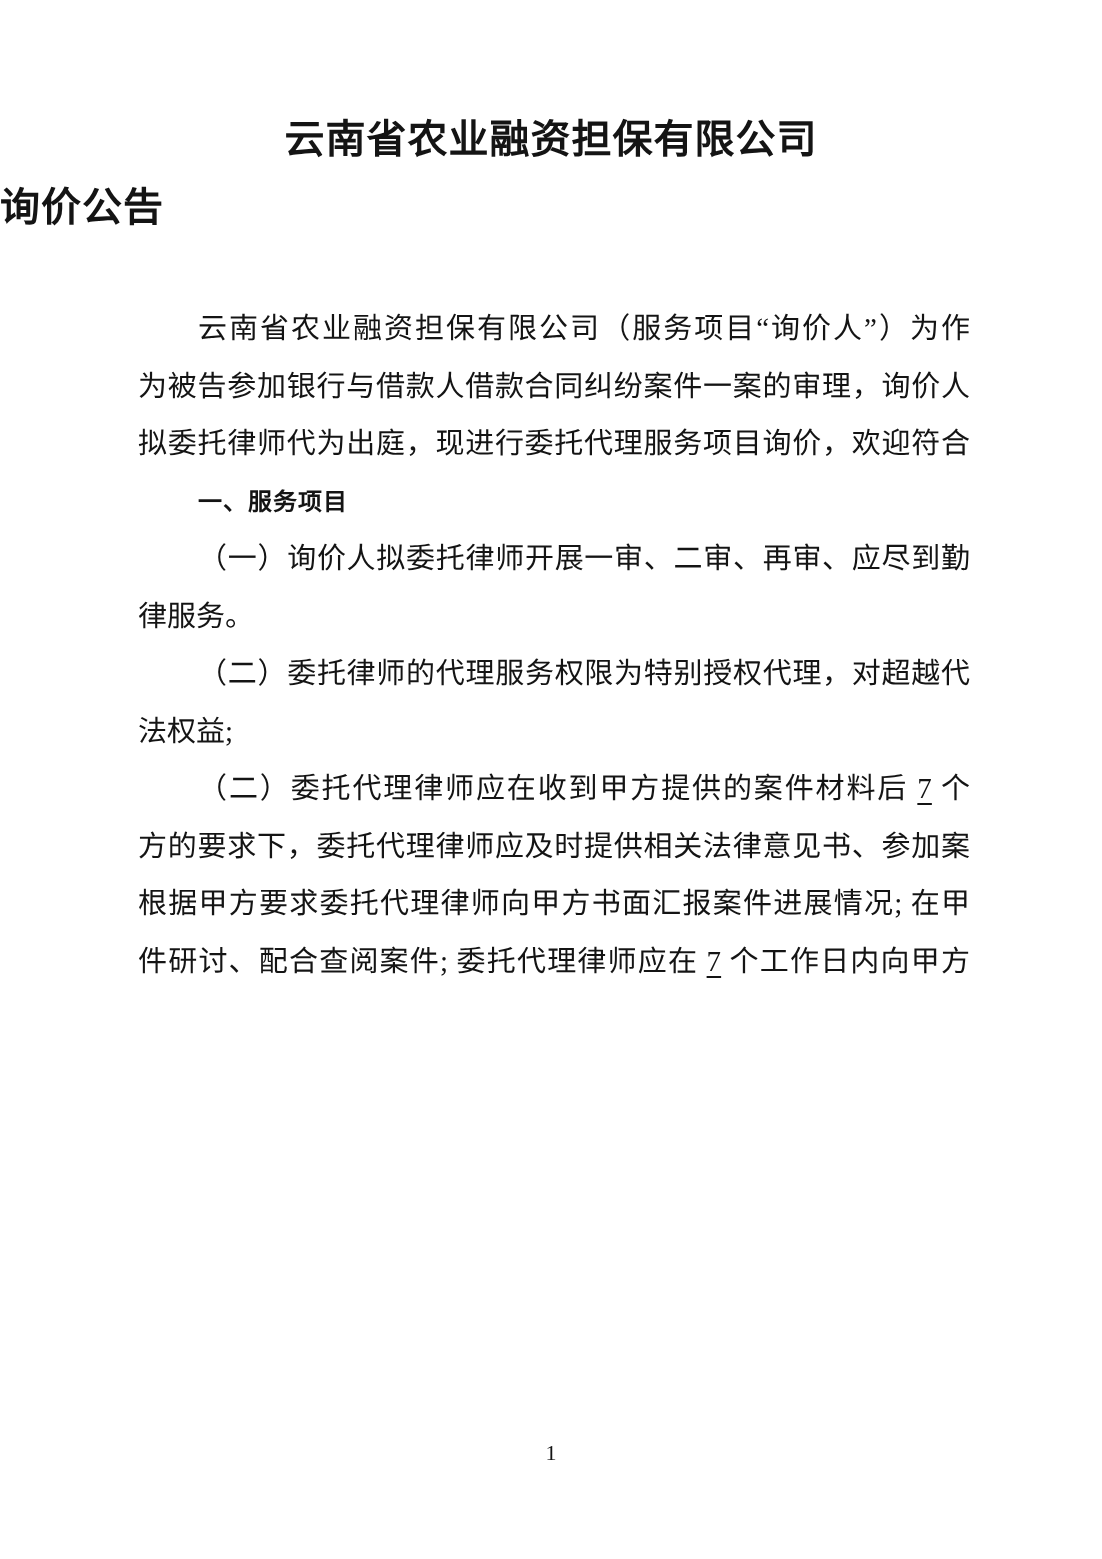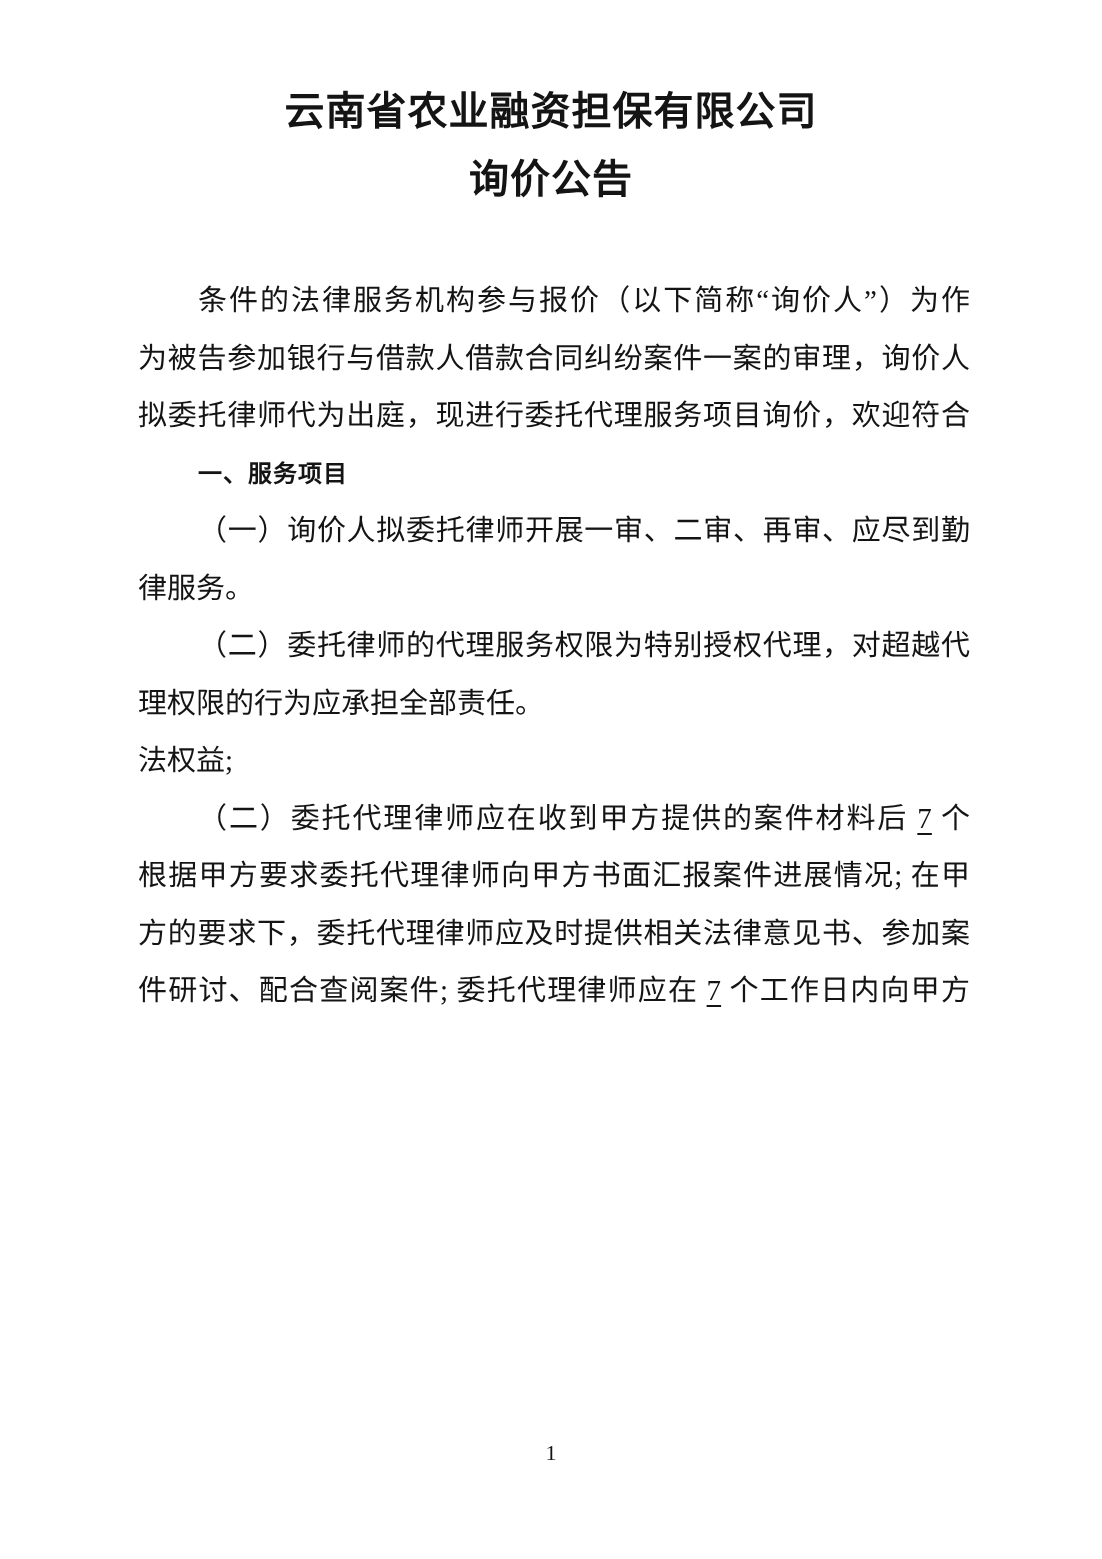--- a/index.html
+++ b/index.html
@@ -11,31 +11,31 @@
     position: relative;
     width: 1102px;
     height: 1559px;
     margin: 0 auto;
     background: #ffffff;
     color: #141414;
     overflow: hidden;
   }
   .doc-title {
     margin: 0;
-    padding-top: 88px;
+    padding-top: 116px;
     text-align: center;
     font-family: "Liberation Sans", "DejaVu Sans", sans-serif;
     font-weight: 700;
     font-size: 40px;
     line-height: 46px;
     letter-spacing: 1px;
   }
   .doc-subtitle {
     margin: 22px 0 0 0;
-    text-align: center;
+    text-align: left;
     font-family: "Liberation Sans", "DejaVu Sans", sans-serif;
     font-weight: 700;
     font-size: 40px;
     line-height: 46px;
     letter-spacing: 1px;
   }
   .doc-body {
     margin: 70px 132px 0 138px; 
   }
   .line {
@@ -76,28 +76,27 @@
     line-height: 30px;
   }
 </style>
 </head>
 <body>
 
 <div class="page">
   <h1 class="doc-title">云南省农业融资担保有限公司</h1>
   <h2 class="doc-subtitle">询价公告</h2>
   <div class="doc-body" id="doc-body">
-      <div class="line indent"><span>条件的法律服务机构参与报价（以下简称“询价人”）为作</span></div>
+      <div class="line indent"><span>云南省农业融资担保有限公司（服务项目“询价人”）为作</span></div>
       <div class="line"><span>为被告参加银行与借款人借款合同纠纷案件一案的审理，询价人</span></div>
       <div class="line"><span>拟委托律师代为出庭，现进行委托代理服务项目询价，欢迎符合</span></div>
       <div class="line heading indent"><span>一、服务项目</span></div>
       <div class="line indent"><span>（一）询价人拟委托律师开展一审、二审、再审、应尽到勤勉</span></div>
       <div class="line end"><span>律服务。</span></div>
       <div class="line indent"><span>（二）委托律师的代理服务权限为特别授权代理，对超越代</span></div>
-      <div class="line end"><span>理权限的行为应承担全部责任。</span></div>
       <div class="line end"><span>法权益;</span></div>
       <div class="line indent"><span>（二）委托代理律师应在收到甲方提供的案件材料后 </span><span class="u">7</span><span> 个</span></div>
+      <div class="line"><span>方的要求下，委托代理律师应及时提供相关法律意见书、参加案</span></div>
       <div class="line"><span>根据甲方要求委托代理律师向甲方书面汇报案件进展情况; 在甲</span></div>
-      <div class="line"><span>方的要求下，委托代理律师应及时提供相关法律意见书、参加案</span></div>
       <div class="line"><span>件研讨、配合查阅案件; 委托代理律师应在 </span><span class="u">7</span><span> 个工作日内向甲方</span></div>
     </div>
   <div class="page-number">1</div>
 </div>
 
 </body></html>

